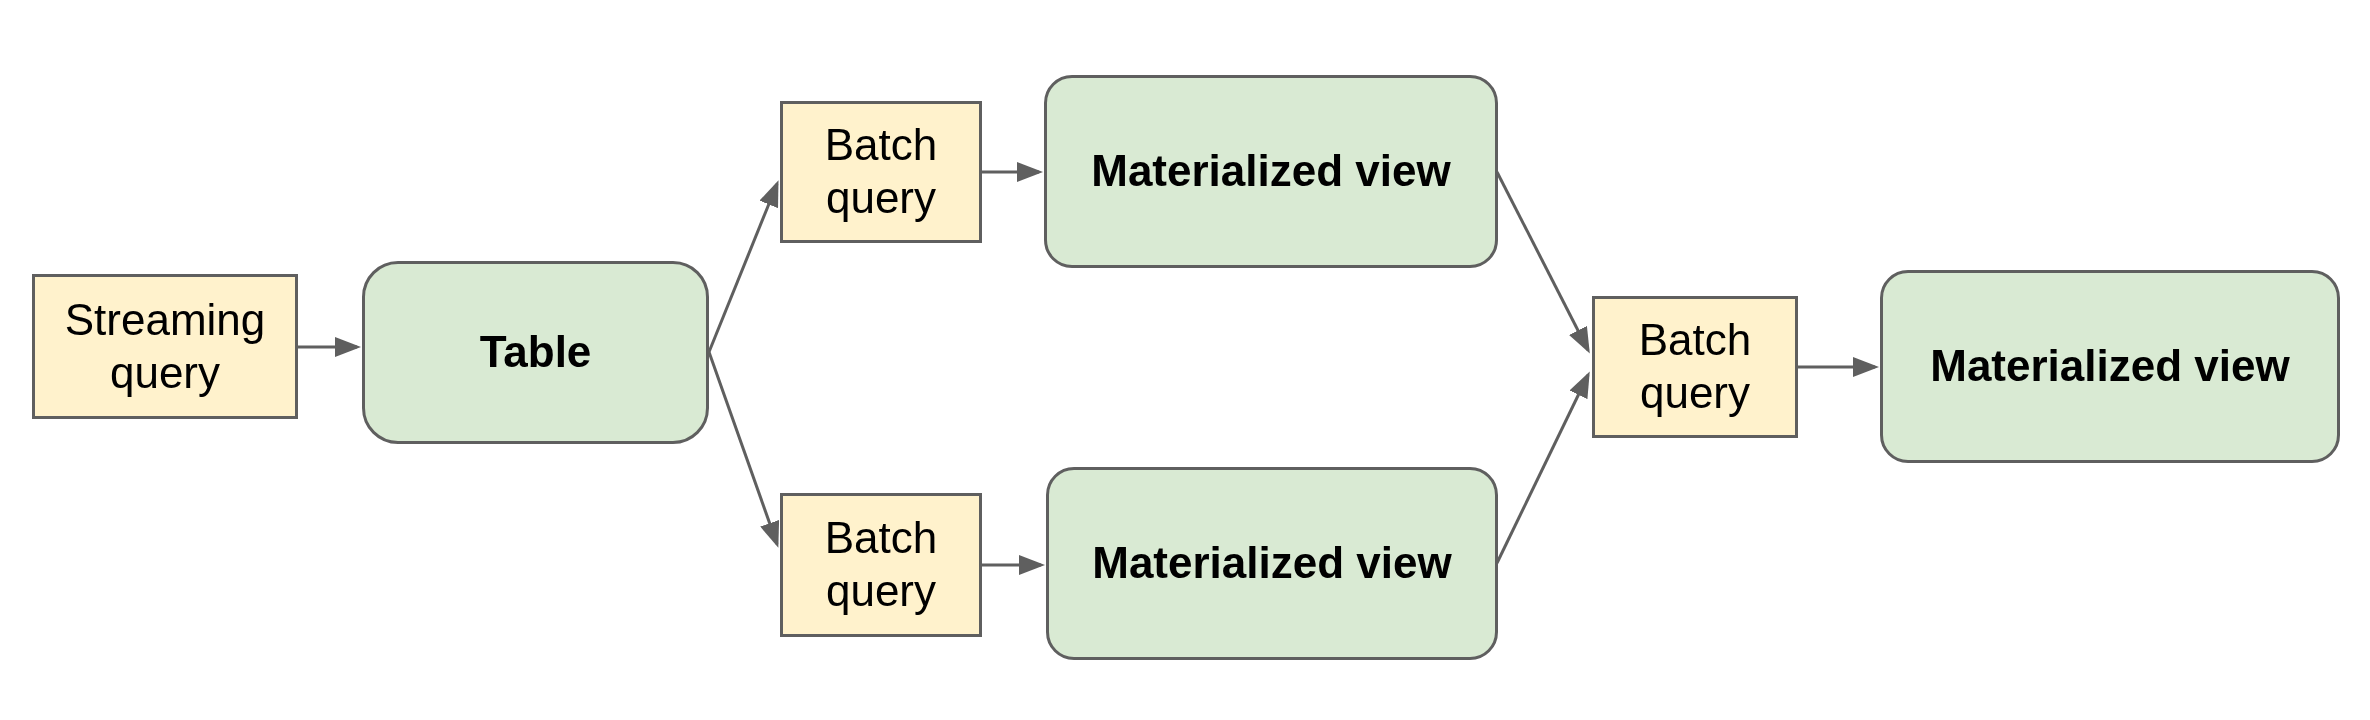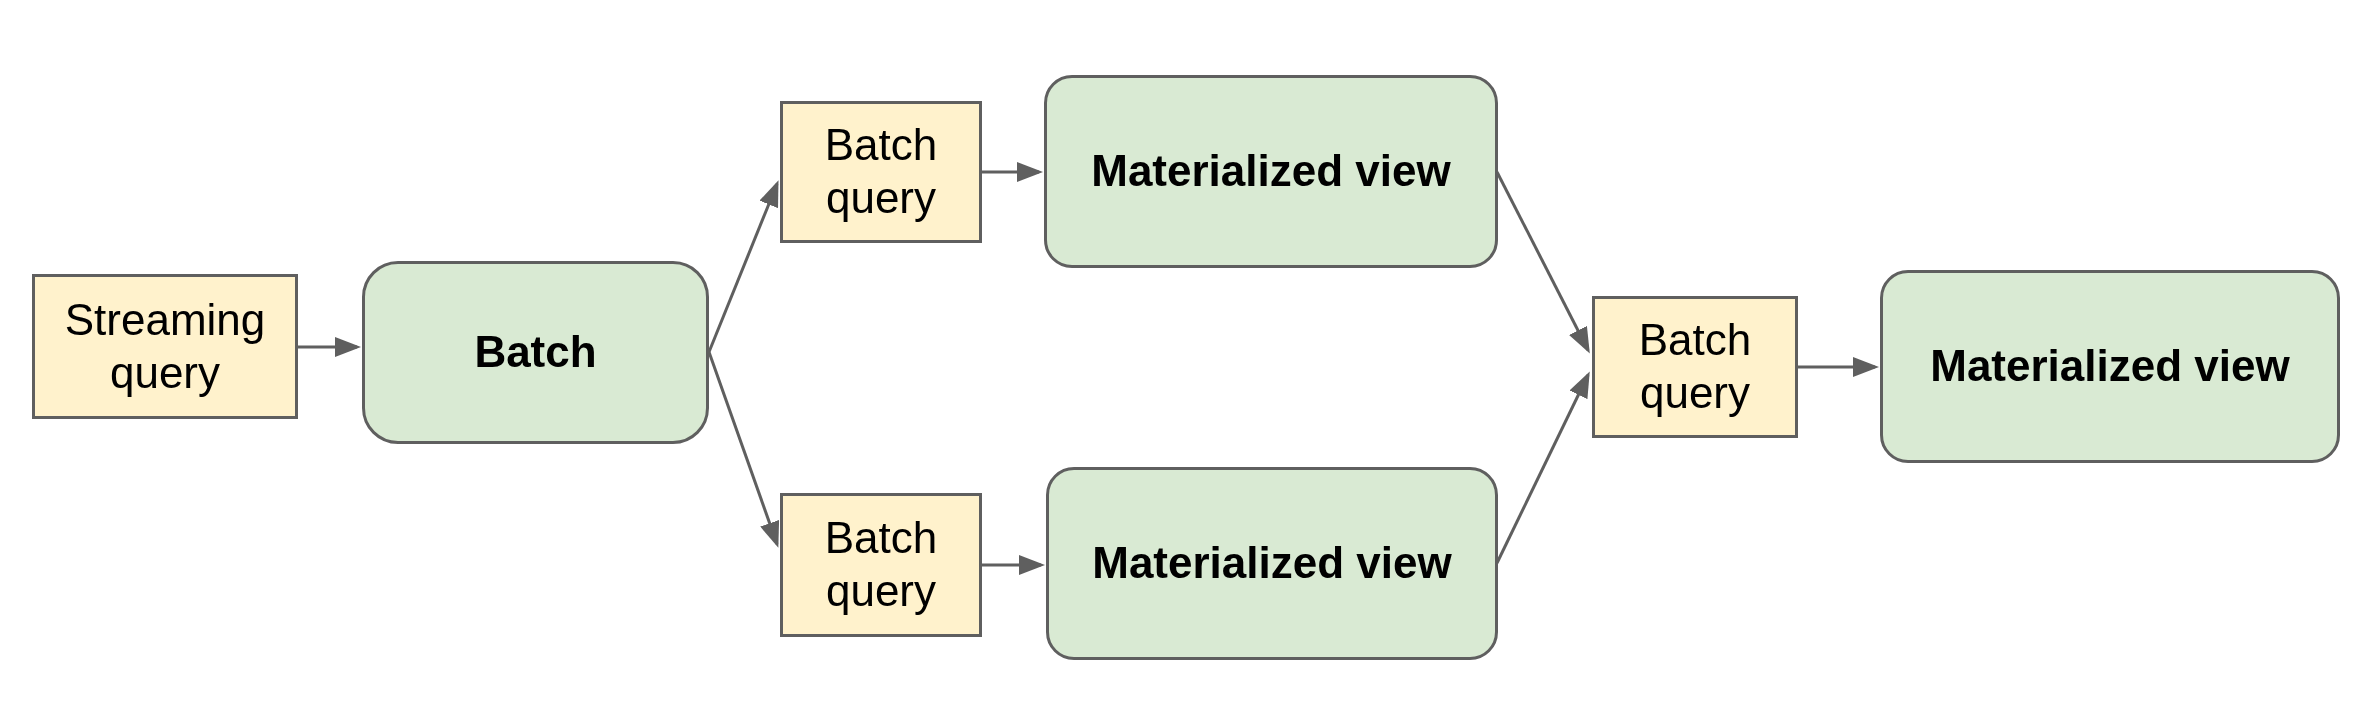--- a/index.html
+++ b/index.html
@@ -64,21 +64,21 @@
     <path d="M982,565 L1041,565" fill="none" stroke="#5f5f5f" stroke-width="3" marker-end="url(#arrow)"></path>
     <path d="M1497,563 L1588,375" fill="none" stroke="#5f5f5f" stroke-width="3" marker-end="url(#arrow)"></path>
     <path d="M1798,367 L1875,367" fill="none" stroke="#5f5f5f" stroke-width="3" marker-end="url(#arrow)"></path>
   </svg>
 
   <div id="n-streaming" class="node query">
     <span>Streaming query</span>
   </div>
 
   <div id="n-table" class="node view big-radius">
-    <span>Batch</span>
+    <span>Table</span>
   </div>
 
   <div id="n-batch-top" class="node query">
     <span>Batch query</span>
   </div>
 
   <div id="n-mv-top" class="node view">
     <span>Materialized view</span>
   </div>
 

